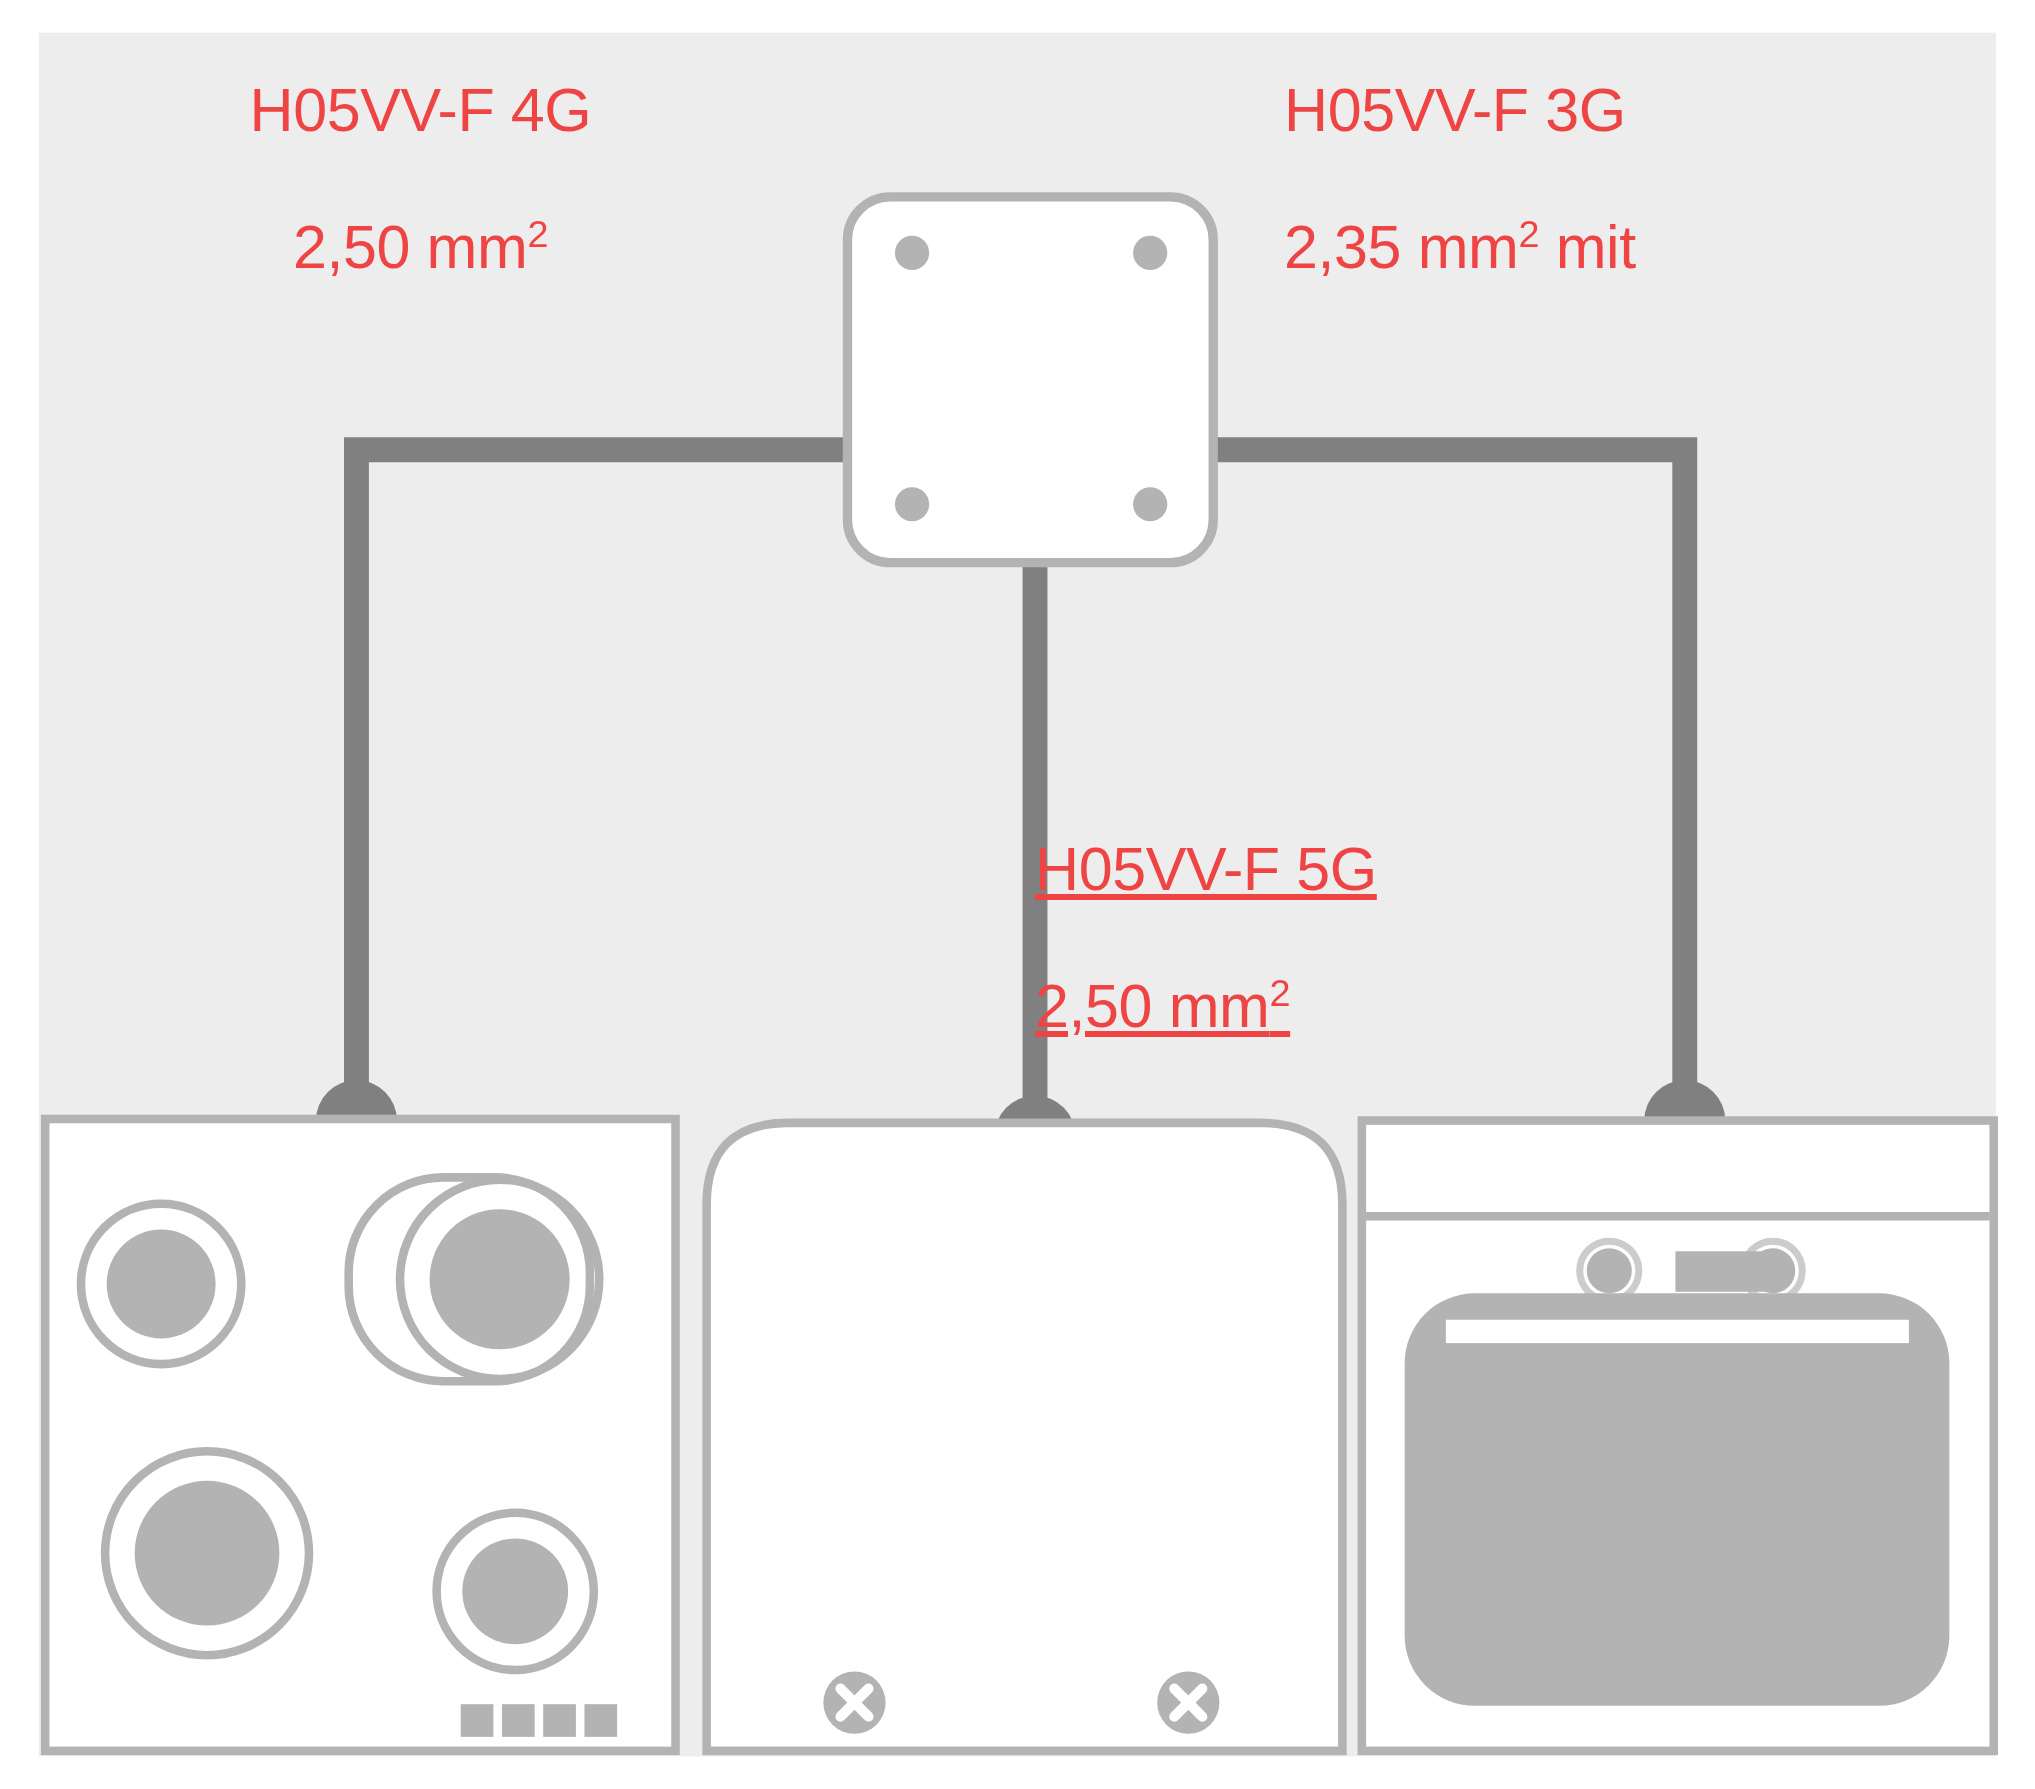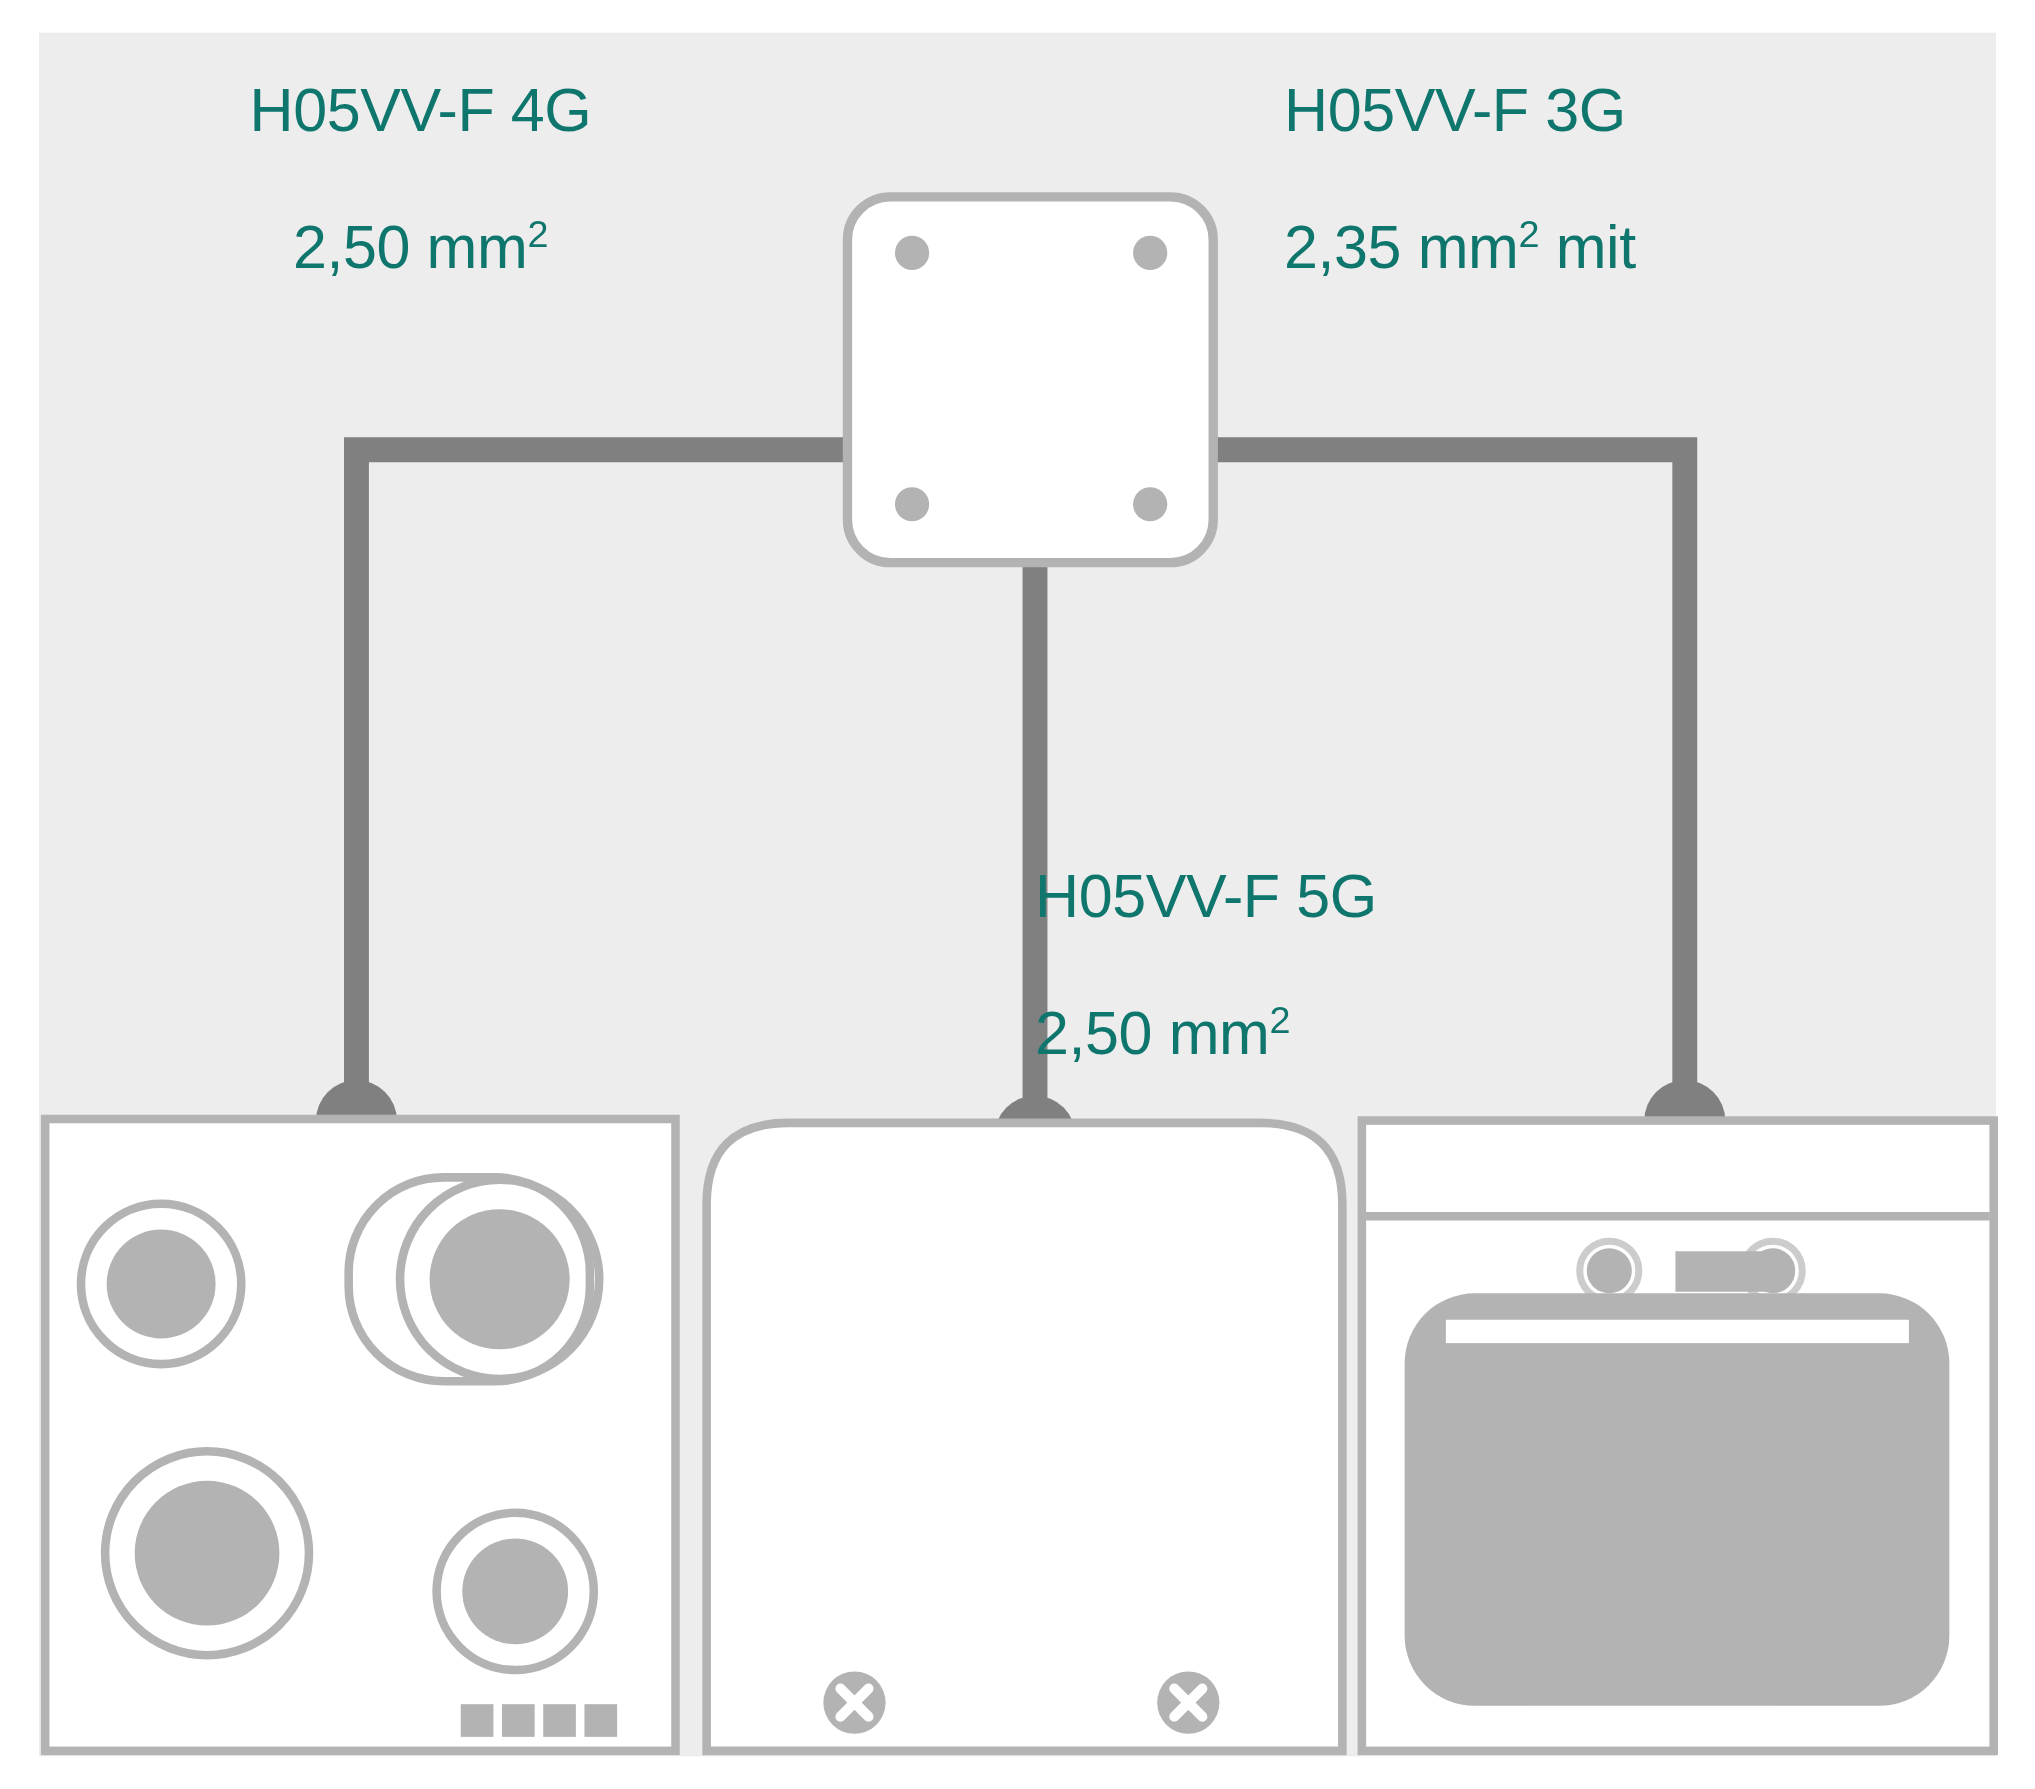--- a/index.html
+++ b/index.html
@@ -21,43 +21,44 @@
   }
   #diagram-svg {
     position: absolute;
     left: 0;
     top: 0;
     width: 2035px;
     height: 1789px;
   }
   .label {
     position: absolute;
-    color: #0f766e;
+    color: #ef4444;
     font-size: 61px;
     line-height: 1.12;
     white-space: pre-line;
     letter-spacing: -0.4px;
   }
   #label-left {
     left: 117px;
     top: 7.8px;
     width: 607px;
     text-align: center;
   }
   #label-right {
     left: 1284px;
     top: 7.8px;
     width: 623px;
     text-align: left;
   }
   #label-center {
     left: 1035px;
-    top: 794px;
+    top: 767px;
     width: 498px;
     text-align: left;
+    text-decoration: underline;
   }
   .sup {
     font-size: 0.62em;
     vertical-align: super;
     line-height: 0;
   }
 </style>
 </head>
 <body>
 

